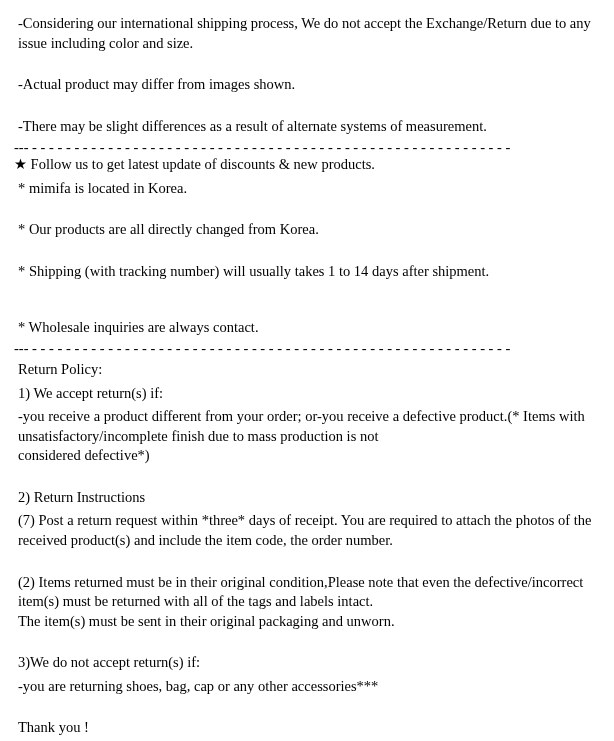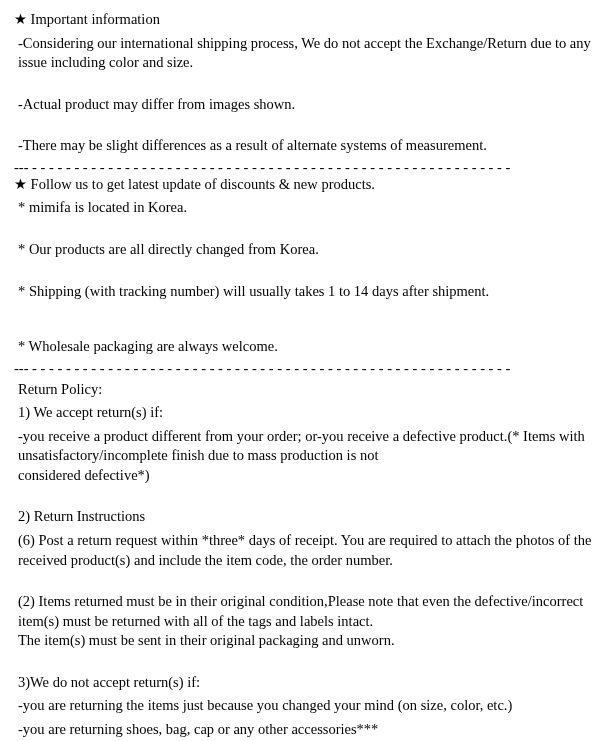--- a/index.html
+++ b/index.html
@@ -43,51 +43,49 @@
   .star-line {
     margin: 0;
     padding: 0;
   }
 </style>
 </head>
 <body>
 
 <div class="page">
 
-  <div class="block star-line">★ Important information</div>
   <div class="block">-Considering our international shipping process, We do not accept the Exchange/Return due to any issue including color and size.</div>
   <div class="spacer"></div>
   <div class="block">-Actual product may differ from images shown.</div>
   <div class="spacer"></div>
   <div class="block">-There may be slight differences as a result of alternate systems of measurement.</div>
 
   <div class="divider">--- - - - - - - - - - - - - - - - - - - - - - - - - - - - - - - - - - - - - - - - - - - - - - - - - - - - - - - - - -</div>
 
   <div class="block star-line">★ Follow us to get latest update of discounts &amp; new products.</div>
   <div class="block">* mimifa is located in Korea.</div>
   <div class="spacer"></div>
   <div class="block">* Our products are all directly changed from Korea.</div>
   <div class="spacer"></div>
   <div class="block">* Shipping (with tracking number) will usually takes 1 to 14 days after shipment.</div>
   <div class="spacer"></div>
   <div class="spacer"></div>
-  <div class="block">* Wholesale packaging are always welcome.</div>
+  <div class="block">* Wholesale inquiries are always contact.</div>
 
   <div class="divider">--- - - - - - - - - - - - - - - - - - - - - - - - - - - - - - - - - - - - - - - - - - - - - - - - - - - - - - - - - -</div>
 
   <div class="block">Return Policy:</div>
   <div class="block">1) We accept return(s) if:</div>
   <div class="block">-you receive a product different from your order; or-you receive a defective product.(* Items with unsatisfactory/incomplete finish due to mass production is not
 considered defective*)</div>
   <div class="spacer"></div>
   <div class="block">2) Return Instructions</div>
-  <div class="block">(6) Post a return request within *three* days of receipt. You are required to attach the photos of the received product(s) and include the item code, the order number.</div>
+  <div class="block">(7) Post a return request within *three* days of receipt. You are required to attach the photos of the received product(s) and include the item code, the order number.</div>
   <div class="spacer"></div>
   <div class="block">(2) Items returned must be in their original condition,Please note that even the defective/incorrect item(s) must be returned with all of the tags and labels intact.
 The item(s) must be sent in their original packaging and unworn.</div>
   <div class="spacer"></div>
   <div class="block">3)We do not accept return(s) if:</div>
-  <div class="block">-you are returning the items just because you changed your mind (on size, color, etc.)</div>
   <div class="block">-you are returning shoes, bag, cap or any other accessories***</div>
   <div class="spacer"></div>
   <div class="block">Thank you !</div>
 
 </div>
 
 </body></html>

